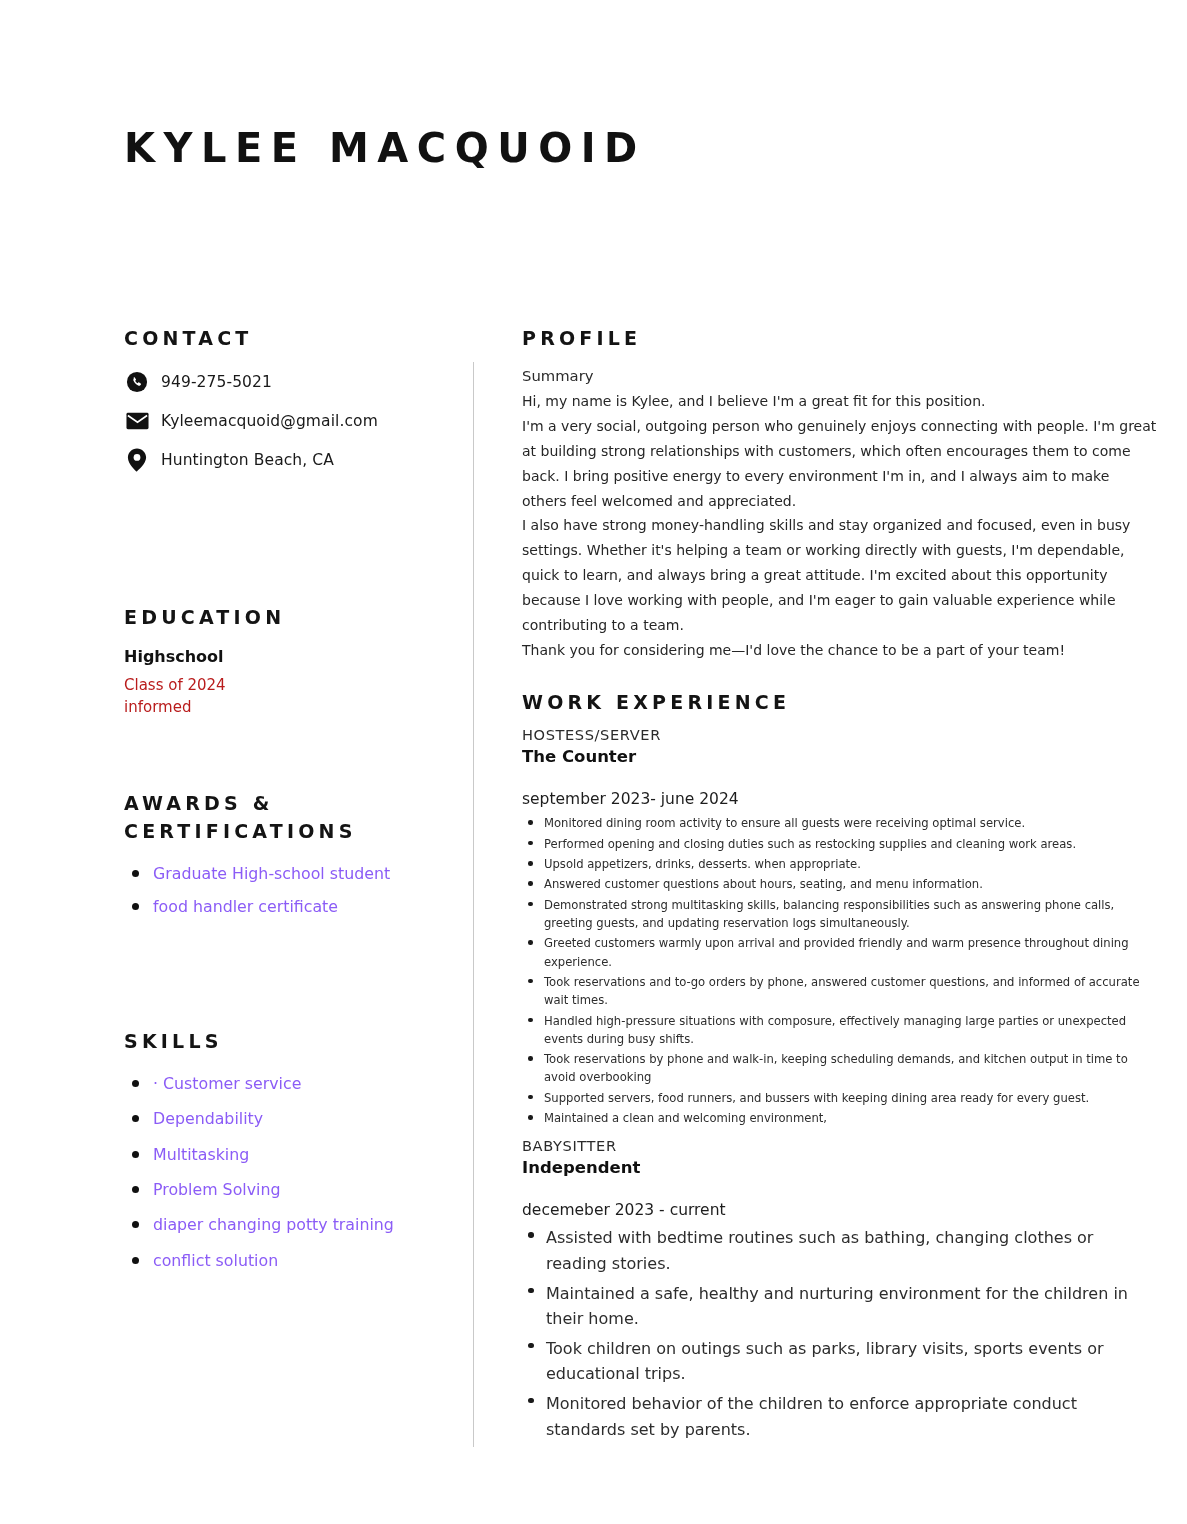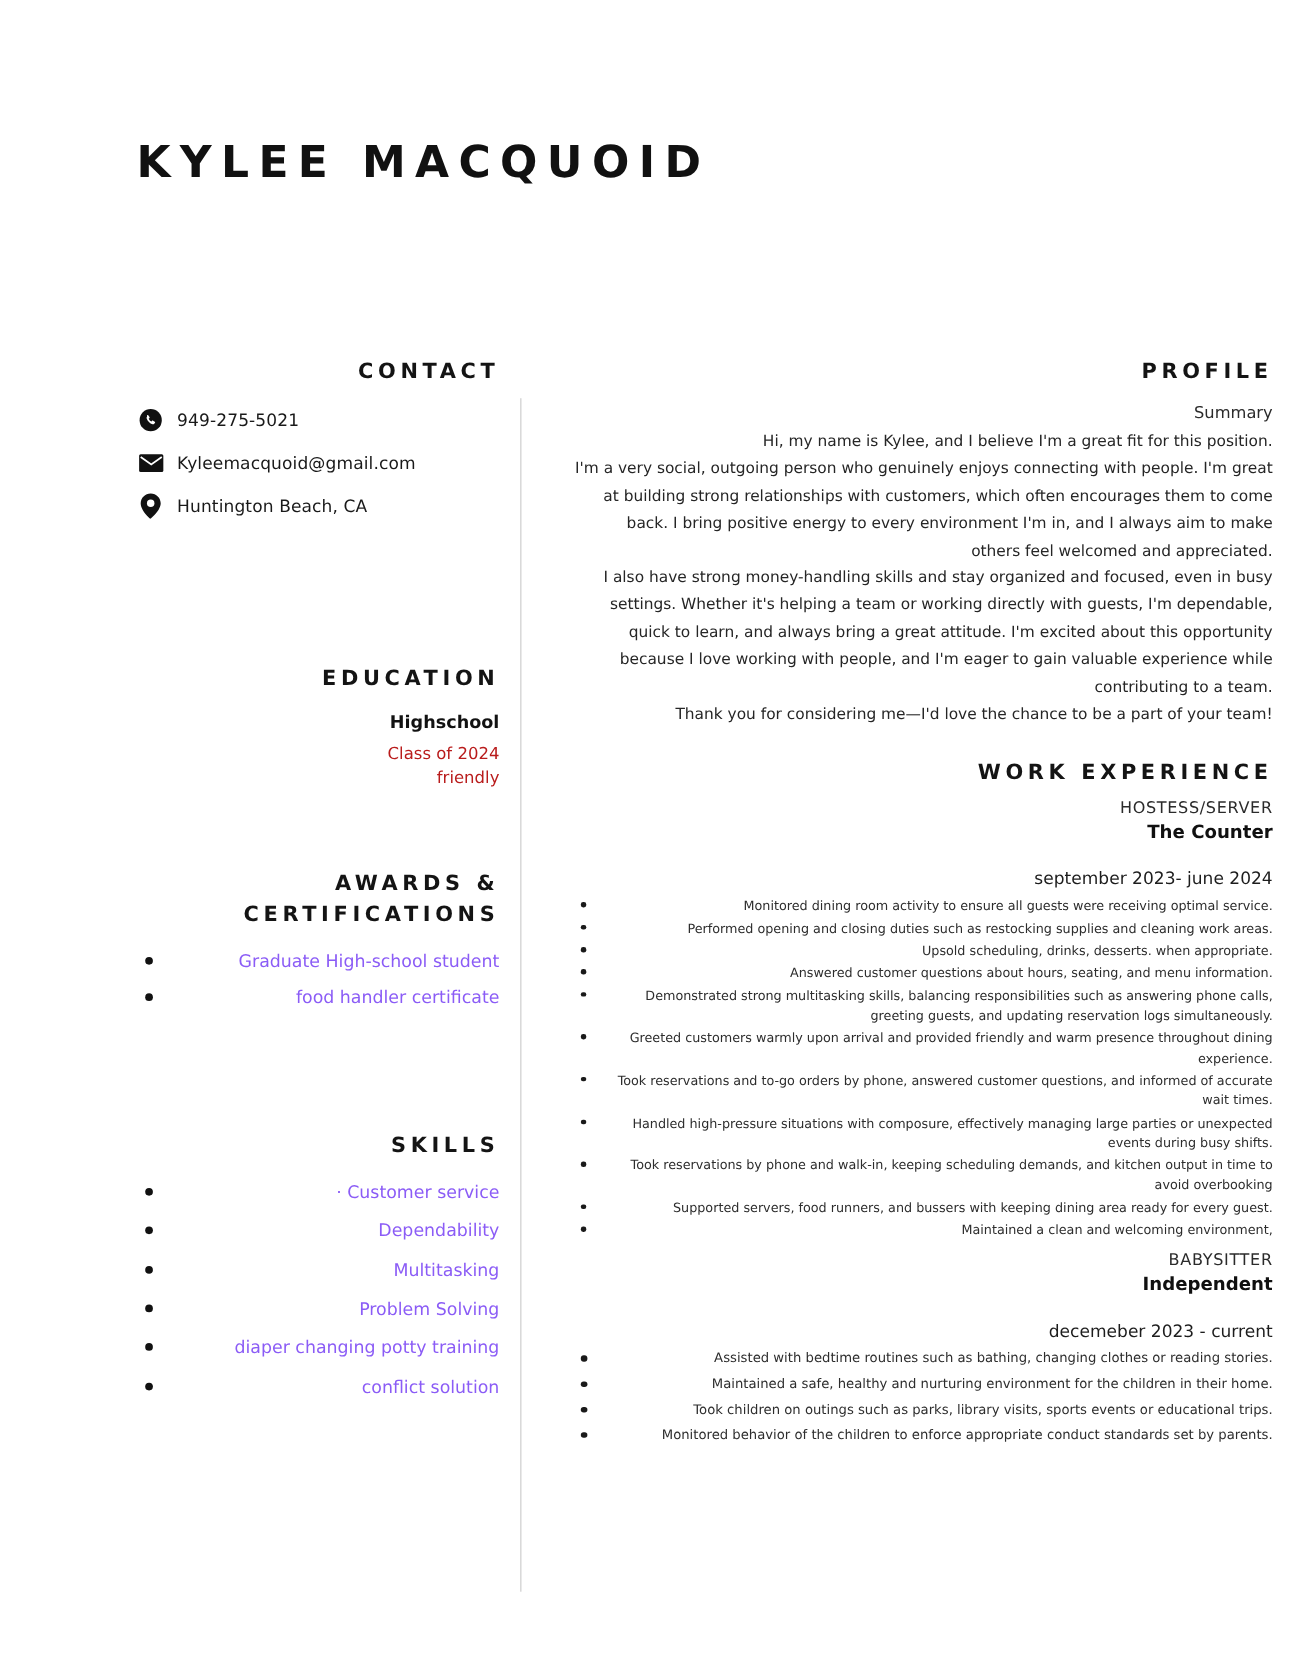--- a/index.html
+++ b/index.html
@@ -14,21 +14,20 @@
     font-family: "DejaVu Sans", sans-serif;
     color: #1b1b1b;
     position: relative;
     overflow: hidden;
   }
 
   .page {
     position: absolute;
     inset: 0;
     padding: 0;
-    text-align: right;
   }
 
   
   .header-name {
     position: absolute;
     left: 124px;
     top: 125px;
     font-size: 40px;
     font-weight: 700;
     letter-spacing: 8.5px;
@@ -190,21 +189,21 @@
     content: "";
     position: absolute;
     left: 6px;
     top: 6px;
     width: 4.5px;
     height: 4.5px;
     border-radius: 50%;
     background: #1a1a1a;
   }
   ul.r-list.big li {
-    font-size: 12px;
+    font-size: 16px;
     line-height: 1.6;
     margin-bottom: 4px;
     padding-left: 24px;
   }
   ul.r-list.big li::before {
     top: 7px;
     width: 5.5px;
     height: 5.5px;
   }
   .job-second { margin-top: 8px; }
@@ -253,21 +252,21 @@
         </span>
         <span class="contact-text">Huntington Beach, CA</span>
       </div>
     </div>
 
     <div class="block-gap-1"></div>
 
     <div class="sec-title">EDUCATION</div>
     <div class="edu-title">Highschool</div>
     <div class="edu-line">Class of 2024</div>
-    <div class="edu-line">friendly</div>
+    <div class="edu-line">informed</div>
 
     <div class="block-gap-2"></div>
 
     <div class="sec-title">AWARDS &amp; CERTIFICATIONS</div>
     <ul class="l-list">
       <li>Graduate High-school student</li>
       <li>food handler certificate</li>
     </ul>
 
     <div class="block-gap-3"></div>
@@ -294,21 +293,21 @@
 
     <div class="sec-title we-title">WORK EXPERIENCE</div>
 
     <div class="job">
       <div class="job-role">HOSTESS/SERVER</div>
       <div class="job-company">The Counter</div>
       <div class="job-dates">september 2023- june 2024</div>
       <ul class="r-list">
         <li>Monitored dining room activity to ensure all guests were receiving optimal service.</li>
         <li>Performed opening and closing duties such as restocking supplies and cleaning work areas.</li>
-        <li>Upsold scheduling, drinks, desserts. when appropriate.</li>
+        <li>Upsold appetizers, drinks, desserts. when appropriate.</li>
         <li>Answered customer questions about hours, seating, and menu information.</li>
         <li>Demonstrated strong multitasking skills, balancing responsibilities such as answering phone calls, greeting guests, and updating reservation logs simultaneously.</li>
         <li>Greeted customers warmly upon arrival and provided friendly and warm presence throughout dining experience.</li>
         <li>Took reservations and to-go orders by phone, answered customer questions, and informed of accurate wait times.</li>
         <li>Handled high-pressure situations with composure, effectively managing large parties or unexpected events during busy shifts.</li>
         <li>Took reservations by phone and walk-in, keeping scheduling demands, and kitchen output in time to avoid overbooking</li>
         <li>Supported servers, food runners, and bussers with keeping dining area ready for every guest.</li>
         <li>Maintained a clean and welcoming environment,</li>
       </ul>
     </div>

